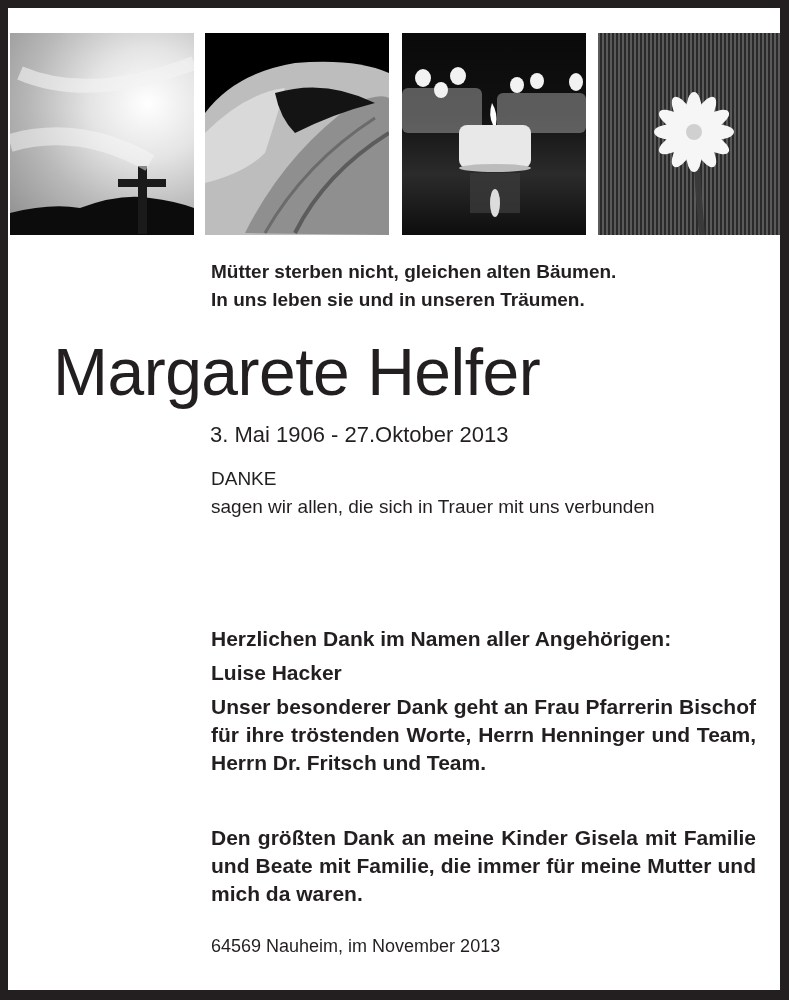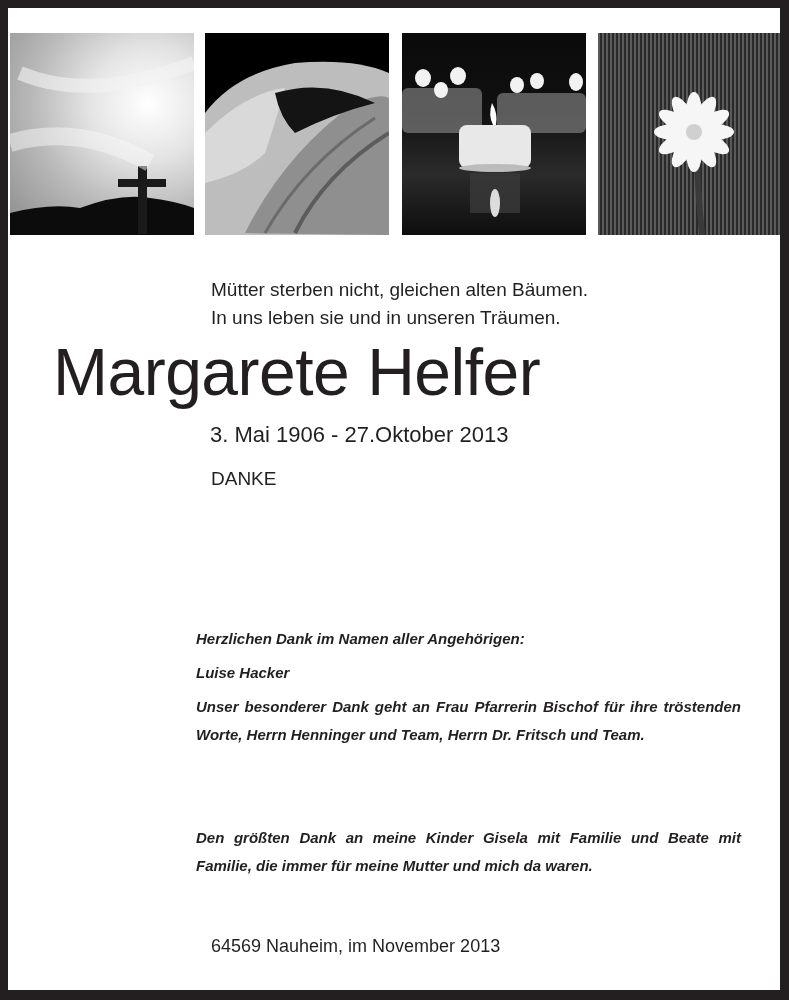--- a/index.html
+++ b/index.html
@@ -9,26 +9,26 @@
   .photo { position: absolute; top: 0; width: 184px; height: 202px; overflow: hidden; }
   .p1 { left: 1px; }
   .p2 { left: 196px; }
   .p3 { left: 393px; }
   .p4 { left: 589px; width: 182px; }
   .p1 { background: radial-gradient(ellipse at 75% 35%, #ffffff 0%, #e4e4e4 30%, #b8b8b8 60%, #8a8a8a 100%); }
   .p2 { background: #000; }
   .p3 { background: linear-gradient(#0a0a0a 0%, #111 40%, #2b2b2b 70%, #0d0d0d 100%); }
   .p4 { background: repeating-linear-gradient(90deg, #5a5a5a 0px, #5a5a5a 2px, #2a2a2a 2px, #2a2a2a 4px); }
   .text { position: absolute; left: 0; top: 0; width: 772px; color: #231f20; }
-  .verse { position: absolute; left: 203px; top: 268px; font-size: 19px; line-height: 28px; font-weight: 400; }
+  .verse { position: absolute; left: 203px; top: 250px; font-size: 19px; line-height: 28px; font-weight: 700; }
   .name { position: absolute; left: 29px; top: 324px; font-size: 66px; line-height: 80px; font-weight: 400; letter-spacing: -0.5px; margin-left: 16px; }
   .dates { position: absolute; left: 202px; top: 412px; font-size: 22px; line-height: 30px; }
   .danke { position: absolute; left: 203px; top: 457px; font-size: 19px; line-height: 28px; }
   .thanks-body { position: absolute; left: 203px; top: 485px; width: 545px; font-size: 19px; line-height: 28px; }
-  .bold-block { position: absolute; left: 188px; width: 545px; font-size: 15px; line-height: 28px; font-weight: 700; text-align: justify; text-align-last: left; font-style: italic; }
+  .bold-block { position: absolute; left: 203px; width: 545px; font-size: 21px; line-height: 28px; font-weight: 700; text-align: justify; text-align-last: left; }
   .b1 { top: 617px; }
   .b2 { top: 651px; }
   .b3 { top: 685px; }
   .b4 { top: 816px; }
   .place { position: absolute; left: 203px; top: 925px; font-size: 18px; line-height: 26px; }
   svg { display: block; }
 </style>
 </head>
 <body>
 
@@ -101,20 +101,21 @@
     <div class="verse">
       <div>Mütter sterben nicht, gleichen alten Bäumen.</div>
       <div>In uns leben sie und in unseren Träumen.</div>
     </div>
 
     <div class="name">Margarete Helfer</div>
     <div class="dates">3. Mai 1906 - 27.Oktober 2013</div>
 
     <div class="danke">DANKE</div>
     <div class="thanks-body">
+      <div>sagen wir allen, die sich in Trauer mit uns verbunden</div>
     </div>
 
     <div class="bold-block b1">Herzlichen Dank im Namen aller Angehörigen:</div>
     <div class="bold-block b2">Luise Hacker</div>
     <div class="bold-block b3">Unser besonderer Dank geht an Frau Pfarrerin Bischof für ihre tröstenden Worte, Herrn Henninger und Team, Herrn Dr. Fritsch und Team.</div>
     <div class="bold-block b4">Den größten Dank an meine Kinder Gisela mit Familie und Beate mit Familie, die immer für meine Mutter und mich da waren.</div>
 
     <div class="place">64569 Nauheim, im November 2013</div>
   </div>
 </div>

